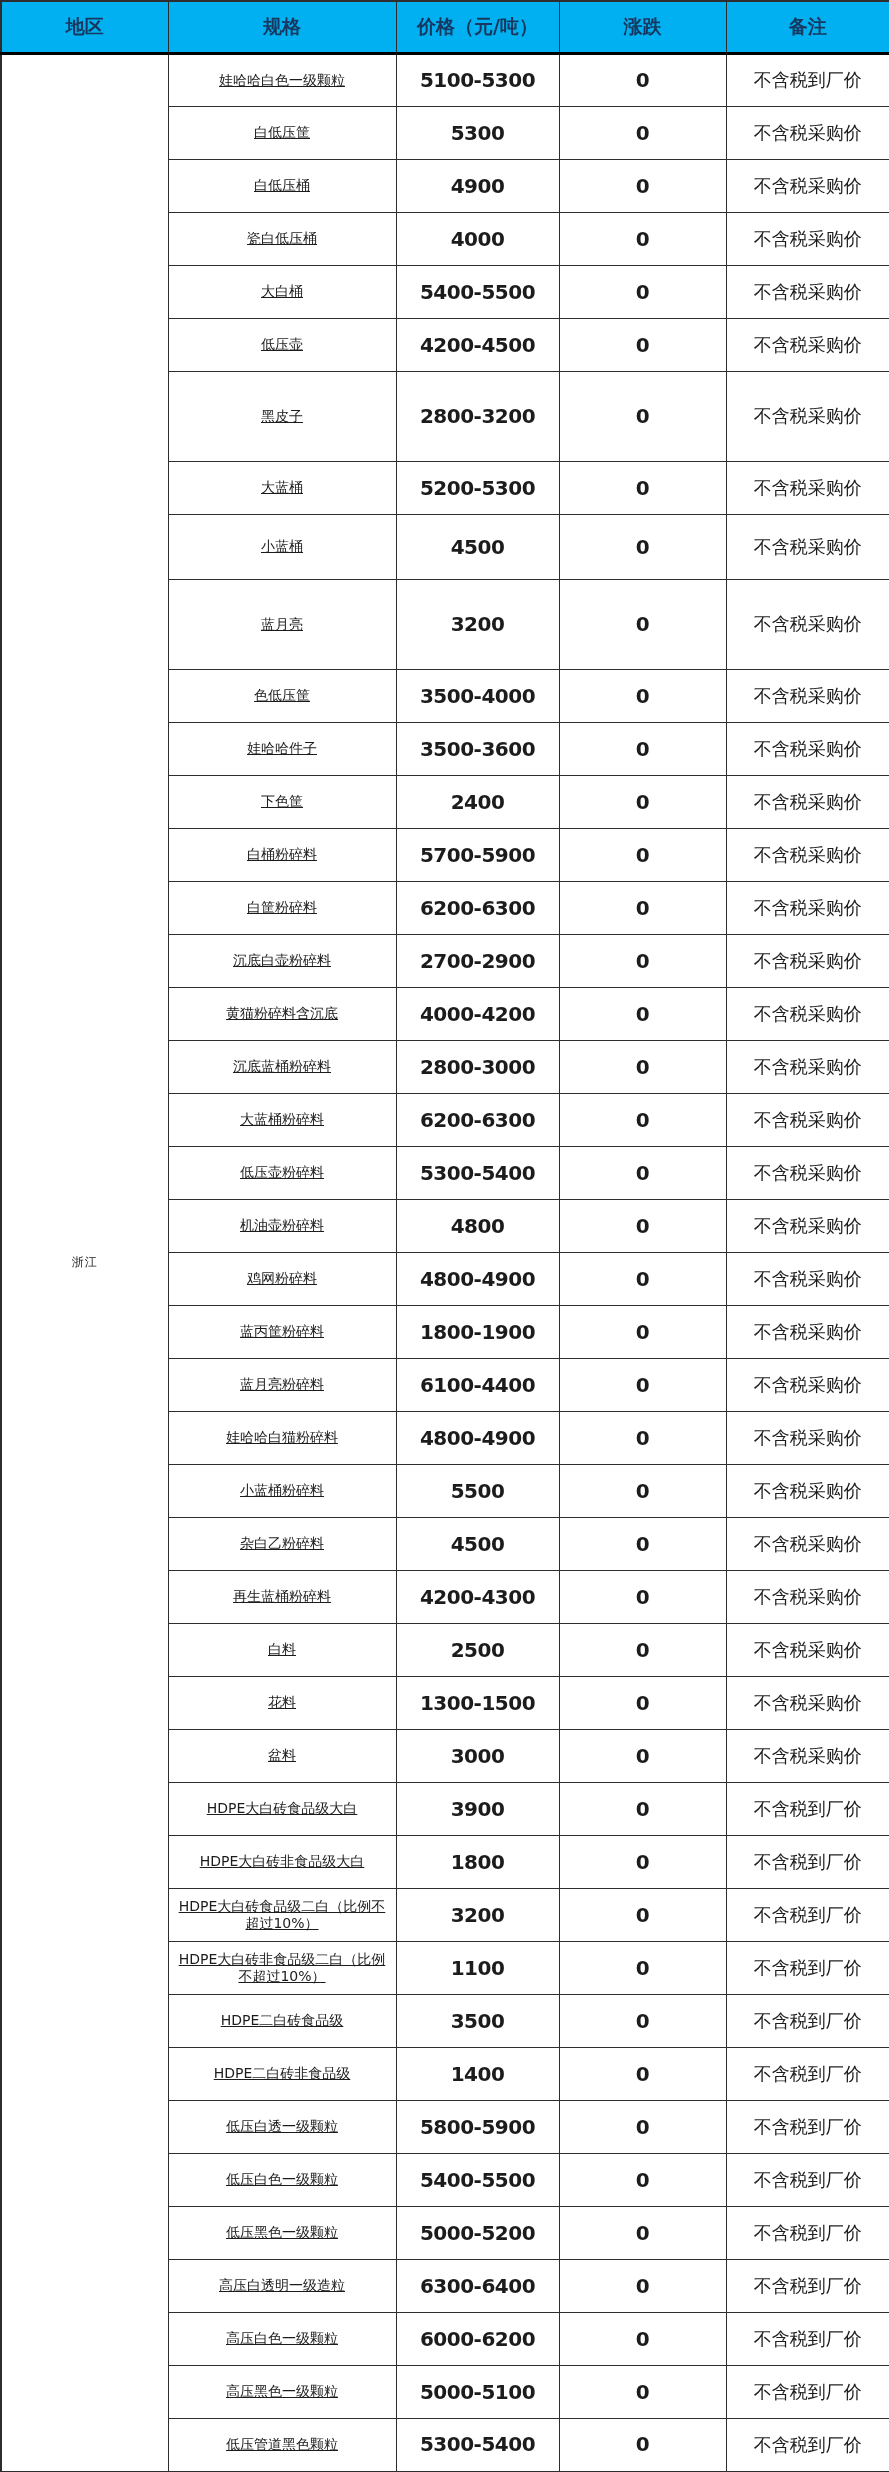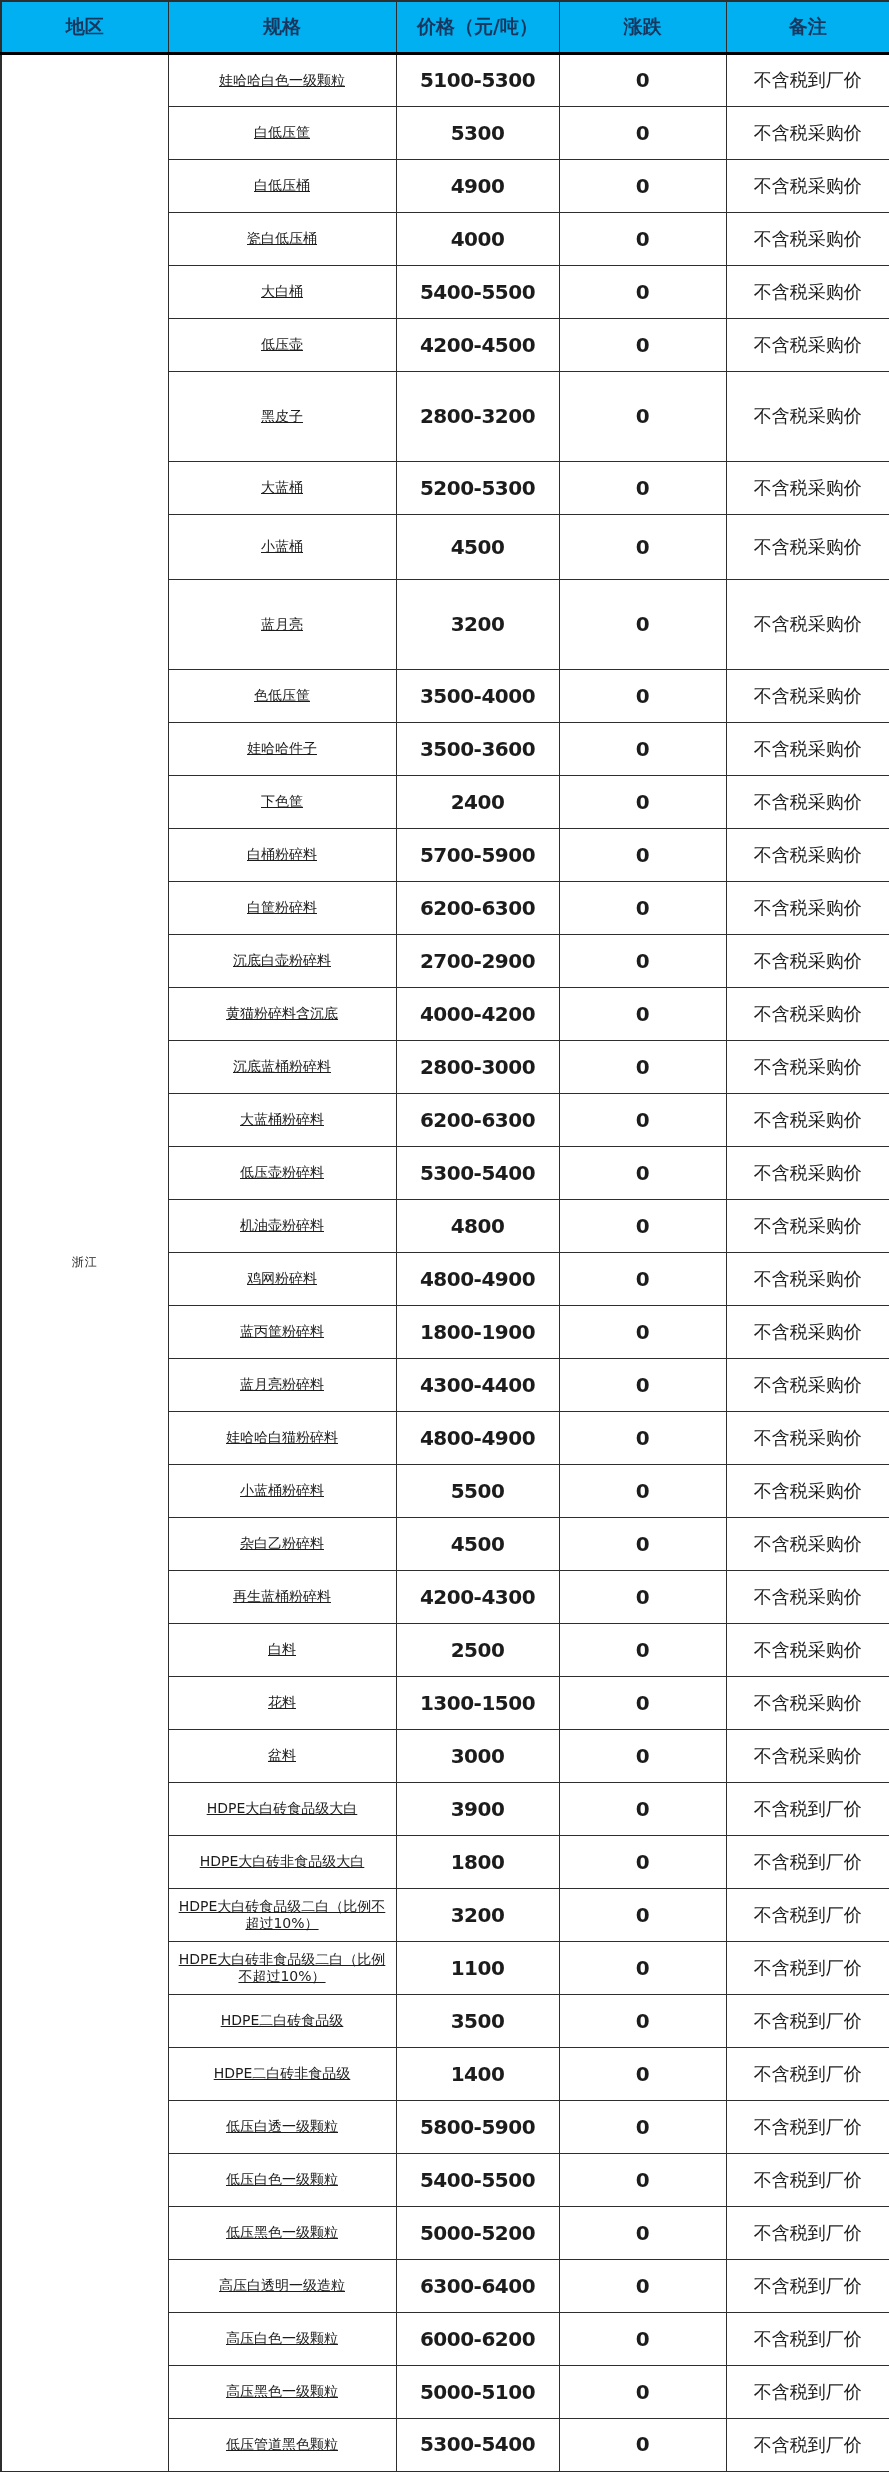--- a/index.html
+++ b/index.html
@@ -209,21 +209,21 @@
         <td class="remark-cell">不含税采购价</td>
       </tr>
       <tr>
         <td class="spec-cell">蓝丙筐粉碎料</td>
         <td class="price-cell num">1800-1900</td>
         <td class="change-cell num">0</td>
         <td class="remark-cell">不含税采购价</td>
       </tr>
       <tr>
         <td class="spec-cell">蓝月亮粉碎料</td>
-        <td class="price-cell num">4300-4400</td>
+        <td class="price-cell num">6100-4400</td>
         <td class="change-cell num">0</td>
         <td class="remark-cell">不含税采购价</td>
       </tr>
       <tr>
         <td class="spec-cell">娃哈哈白猫粉碎料</td>
         <td class="price-cell num">4800-4900</td>
         <td class="change-cell num">0</td>
         <td class="remark-cell">不含税采购价</td>
       </tr>
       <tr>

